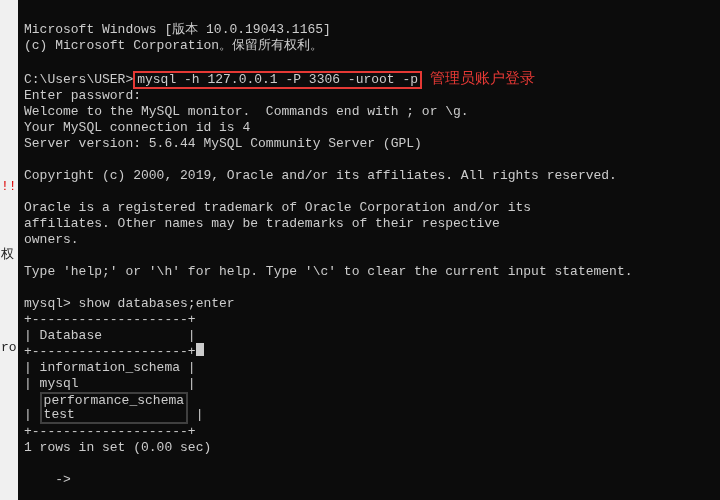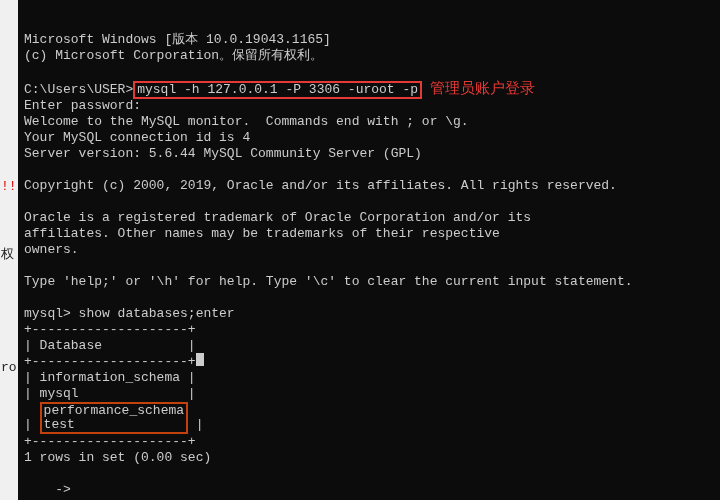--- a/index.html
+++ b/index.html
@@ -45,38 +45,38 @@
     height: 10px;
     background: #ffffff;
     color: #000;
     font-size: 11px;
     overflow: hidden;
     line-height: 4px;
     padding-left: 4px;
   }
   .terminal .content {
     position: relative;
-    top: 16px;
+    top: 6px;
   }
   .red-box {
     border: 2px solid #e53935;
     display: inline-block;
     padding: 0 2px;
     margin: -2px 0;
     line-height: 14px;
   }
   .red-box.cmd { color: #cccccc; }
   .red-annot {
     color: #e53935;
     font-family: "Microsoft YaHei", sans-serif;
     font-size: 15px;
     margin-left: 8px;
   }
   .db-box {
-    border: 2px solid #c2410c;
+    border: 2px solid #404040;
     display: inline-block;
     padding: 0 2px;
     line-height: 14px;
   }
   .blink-cursor {
     background: #cccccc;
     display: inline-block;
     width: 8px;
     height: 13px;
     vertical-align: -1px;
@@ -93,21 +93,21 @@
 </head>
 <body>
 
 <div class="left-gutter">
   <div class="gutter-text" style="margin-top:30px;">
     <span>!!</span>
   </div>
   <div class="gutter-text" style="margin-top:55px;">
     <span style="color:#222;">权</span>
   </div>
-  <div class="gutter-text" style="margin-top:100px;">
+  <div class="gutter-text" style="margin-top:80px;">
     <span style="color:#222;">ro</span>
   </div>
 </div>
 
 <div class="titlebar-strip">
   <span class="icon-app"></span>
 </div>
 
 <div class="terminal">
 <div class="content"><span>Microsoft Windows [版本 10.0.19043.1165]</span>

